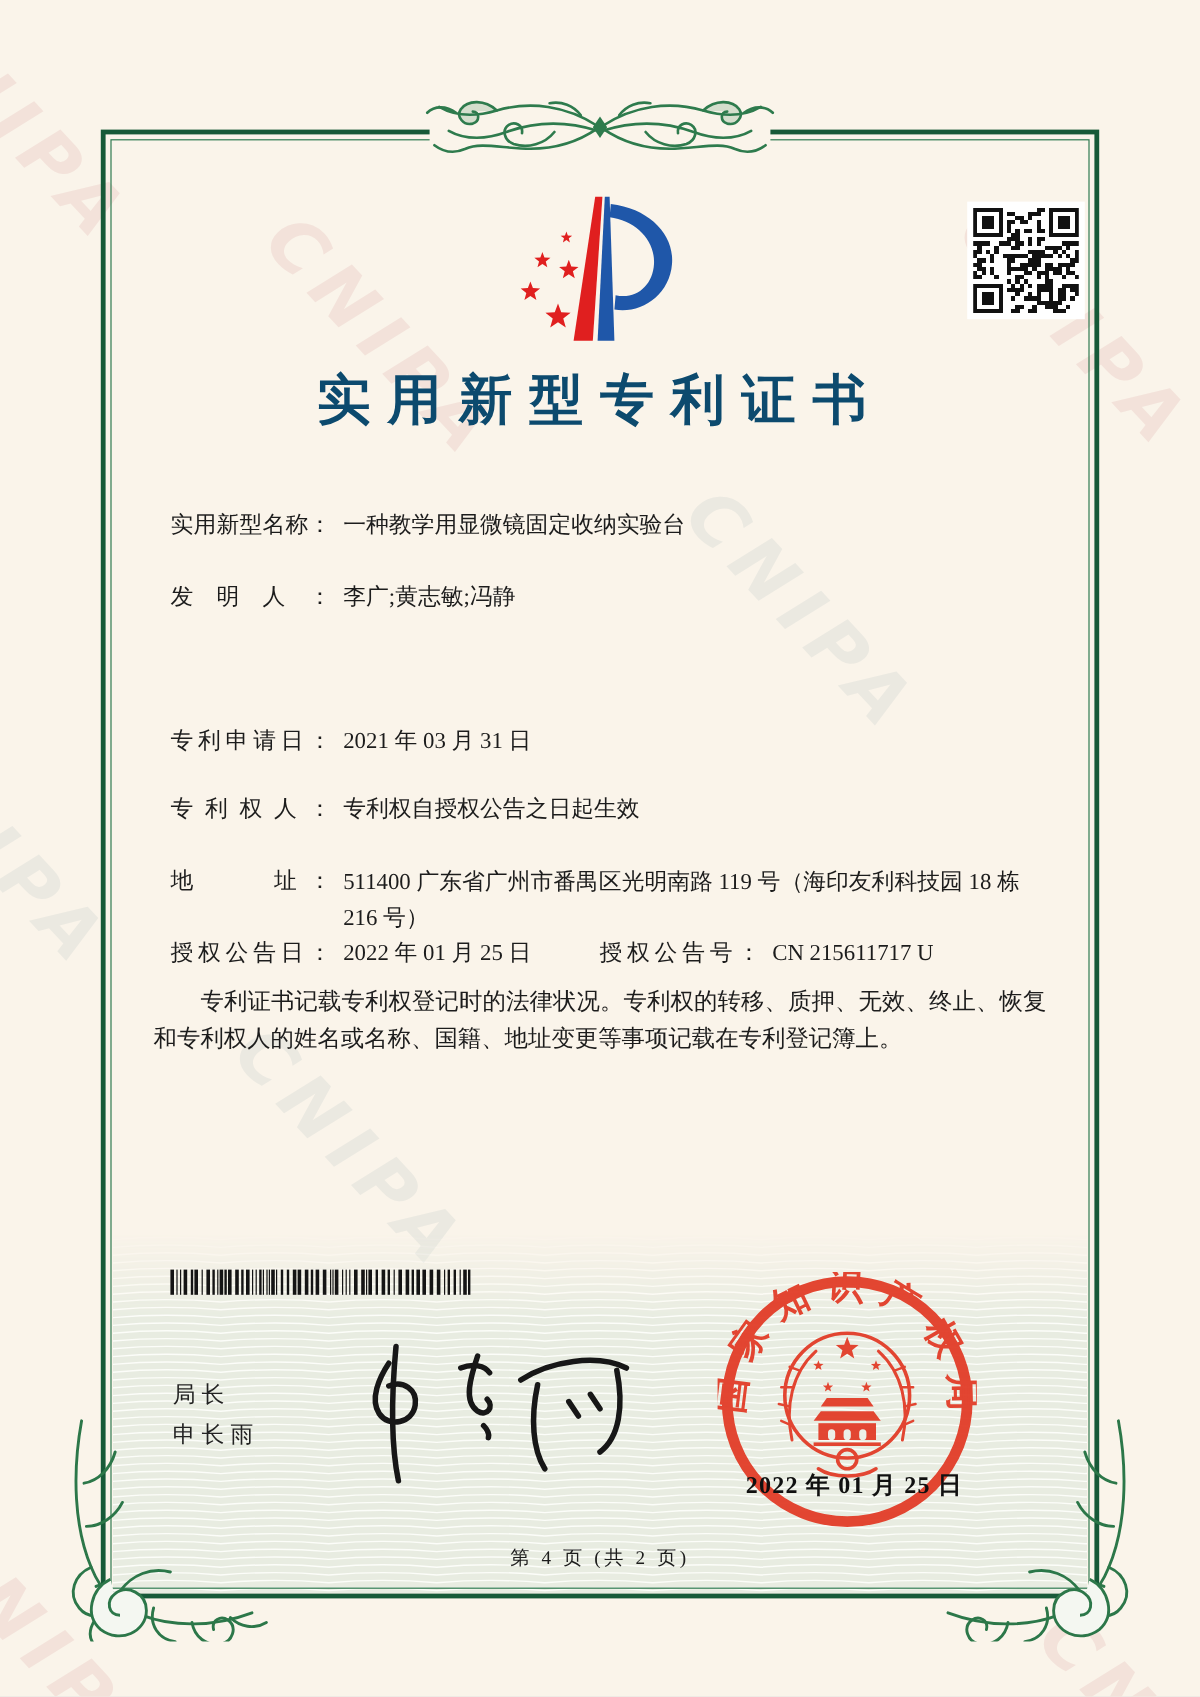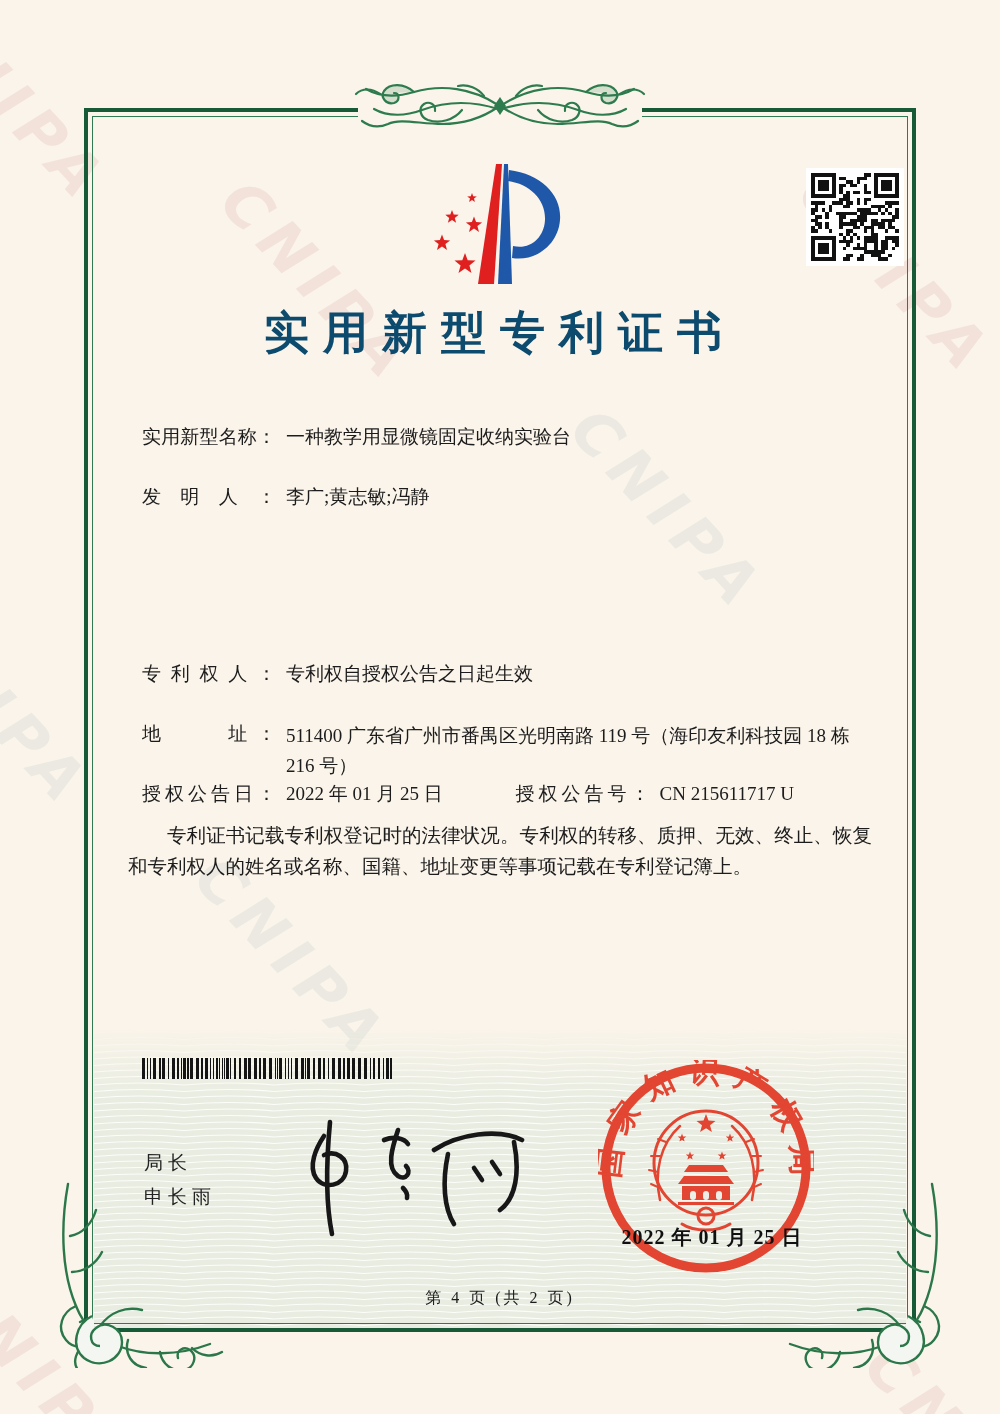--- a/index.html
+++ b/index.html
@@ -30,21 +30,21 @@
       padding:5px;box-sizing:border-box;}
   .title{position:absolute;left:0;top:303px;width:100%;text-align:center;font-size:45px;
          font-weight:bold;letter-spacing:14px;color:#0c4a6e;}
   
   .row{position:absolute;left:142px;font-size:19px;white-space:nowrap;}
   .lbl{display:inline-block;width:134px;text-align:justify;text-align-last:justify;
        white-space:normal;vertical-align:top;}
   .val{margin-left:10px;}
   .val-block{display:inline-block;width:568px;white-space:normal;vertical-align:top;
              line-height:30px;margin-left:10px;}
-  .grp2{margin-left:68px;}
+  .grp2{margin-left:52px;}
   
   .bodytext{position:absolute;left:128px;top:820px;width:744px;font-size:19.5px;
             line-height:31px;text-align:justify;}
   .bodytext p{margin:0;text-indent:2em;}
   
   .barcode{position:absolute;left:142px;top:1058px;width:256px;height:21px;display:flex;}
   .barcode div{height:100%;}
   .director{position:absolute;left:144px;top:1146px;font-family:"Liberation Sans","DejaVu Sans",sans-serif;
             font-size:19px;letter-spacing:5px;line-height:34px;color:#222;}
   .sig{position:absolute;left:272px;top:1114px;width:260px;height:124px;}
@@ -405,20 +405,23 @@
   </div>
 
   <div class="title">实用新型专利证书</div>
 
   <div class="row" style="top:424px">
     <span class="lbl">实用新型名称：</span><span class="val">一种教学用显微镜固定收纳实验台</span>
   </div>
   <div class="row" style="top:484px">
     <span class="lbl">发明人：</span><span class="val">李广;黄志敏;冯静</span>
   </div>
+  <div class="row" style="top:604px">
+    <span class="lbl">专利申请日：</span><span class="val">2021 年 03 月 31 日</span>
+  </div>
   <div class="row" style="top:661px">
     <span class="lbl">专利权人：</span><span class="val">专利权自授权公告之日起生效</span>
   </div>
   <div class="row" style="top:721px">
     <span class="lbl">地　　址：</span><span class="val-block">511400 广东省广州市番禺区光明南路 119 号（海印友利科技园 18 栋 216 号）</span>
   </div>
   <div class="row" style="top:781px">
     <span>
       <span class="lbl">授权公告日：</span><span class="val">2022 年 01 月 25 日</span>
     </span>

